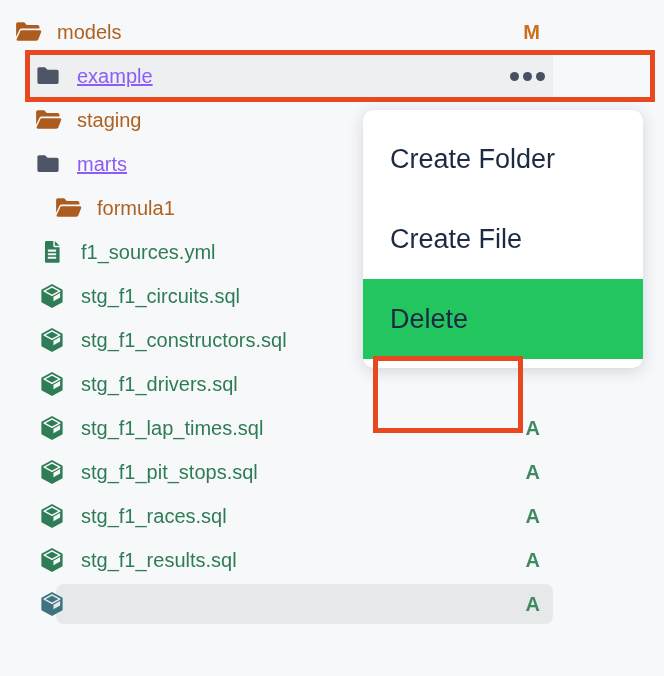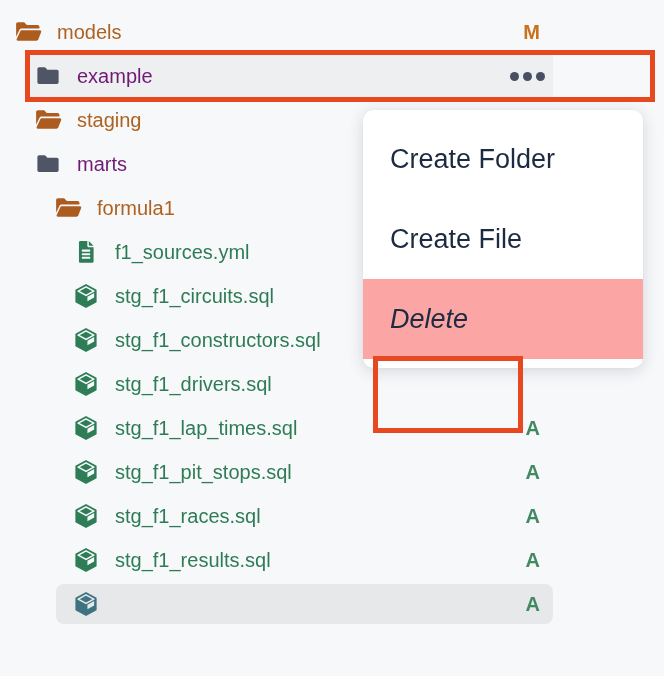--- a/index.html
+++ b/index.html
@@ -11,25 +11,25 @@
   }
   .file-tree{position:relative;padding-top:10px;width:567px;}
   .row{
     height:44px;display:flex;align-items:center;
     font-size:20px;position:relative;white-space:nowrap;
   }
   .row > *{position:relative;z-index:1;}
   .indent-0{padding-left:14px;}
   .indent-1{padding-left:34px;}
   .indent-2{padding-left:54px;}
-  .indent-3{padding-left:72px;}
+  .indent-3{padding-left:38px;}
   .icon{width:28px;height:28px;margin-right:15px;flex:0 0 28px;
         display:flex;align-items:center;justify-content:center;}
   .t-orange{color:#ae6120;}
-  .t-dark{color:#701a75;}
+  .t-dark{color:#8b5cf6;text-decoration:underline;}
   .t-green{color:#2e7c55;}
   .t-teal{color:#3e7486;}
   .badge{margin-left:auto;margin-right:27px;font-weight:bold;font-size:20px;}
   .badge-m{color:#cb701d;}
   .badge-a{color:#418a61;}
   .ellipsis{margin-left:auto;margin-right:22px;display:flex;gap:4px;align-items:center;cursor:pointer;}
   .ellipsis .dot{width:9px;height:9px;border-radius:50%;background:#474f60;display:block;}
   
   .row-example::before{
     content:"";position:absolute;left:30px;right:14px;top:1px;bottom:0;
@@ -44,21 +44,21 @@
   .context-menu{
     position:absolute;left:363px;top:110px;width:280px;
     background:#ffffff;border-radius:10px;padding:9px 0;
     box-shadow:0 3px 16px rgba(25,35,55,.16),0 0 1px rgba(0,0,0,.10);
     z-index:40;
   }
   .menu-item{
     height:80px;display:flex;align-items:center;padding-left:27px;
     font-size:27px;color:#1c2b41;cursor:pointer;
   }
-  .menu-item.hovered{background:#fca5a5;font-style:italic;}
+  .menu-item.hovered{background:#22c55e;}
   
   .annotation{
     position:absolute;border:5px solid #e8481f;box-sizing:border-box;
     pointer-events:none;background:transparent;
   }
   #ann-example{left:25px;top:50px;width:630px;height:52px;z-index:50;}
   #ann-delete{left:373px;top:356px;width:150px;height:77px;z-index:60;}
   svg{display:block;}
 </style>
 </head>

